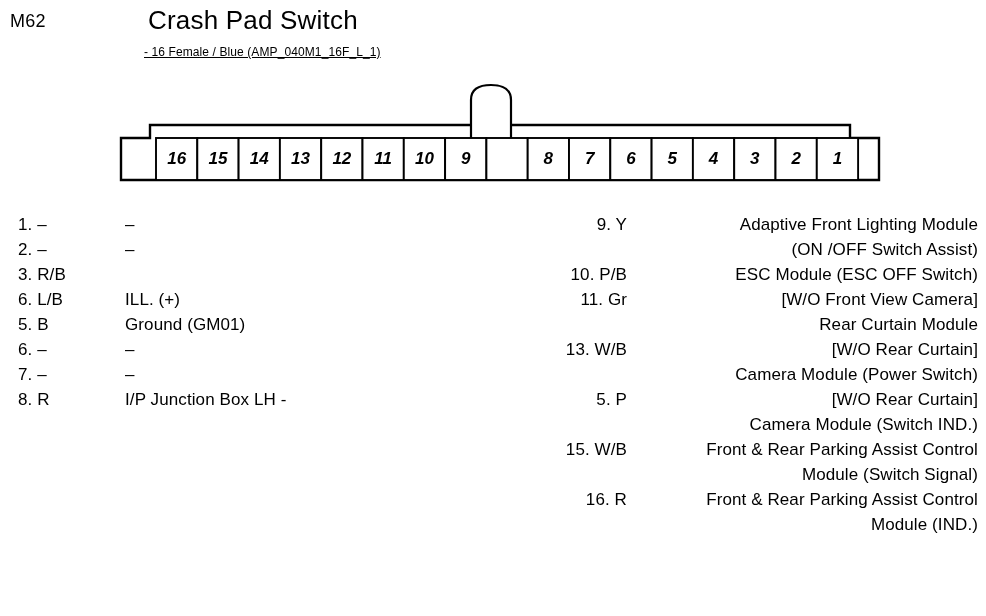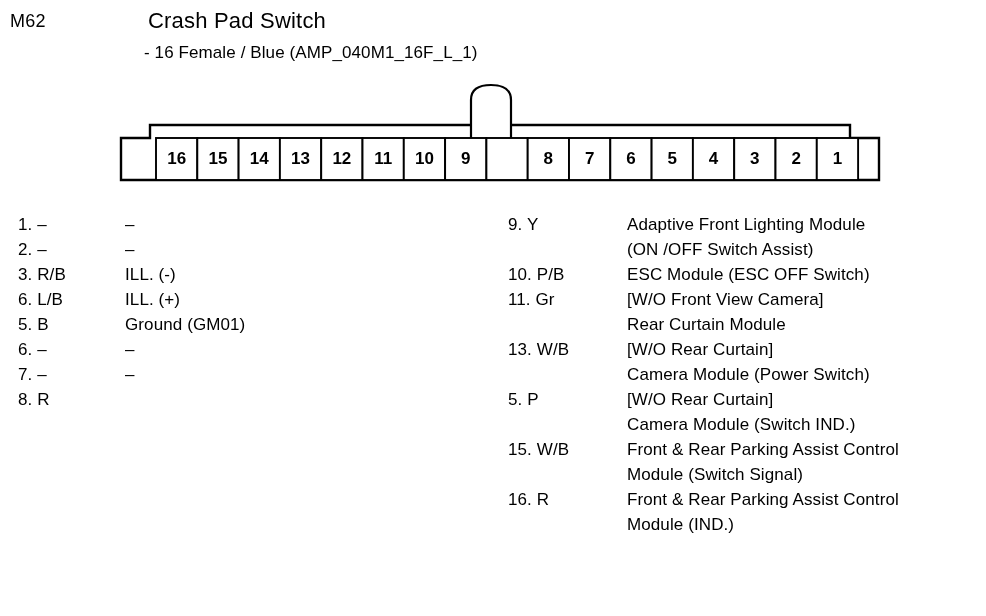--- a/index.html
+++ b/index.html
@@ -24,42 +24,44 @@
     top: 9px;
     font-size: 18px;
     line-height: 25px;
     letter-spacing: 0.2px;
     white-space: nowrap;
   }
   #header-title {
     position: absolute;
     left: 148px;
     top: 7px;
-    font-size: 22px;
+    font-size: 26px;
     line-height: 27px;
     letter-spacing: 0.2px;
     white-space: nowrap;
   }
   #header-subtitle {
     position: absolute;
     left: 144px;
     top: 42px;
-    font-size: 17px;
+    font-size: 12px;
     line-height: 21px;
     letter-spacing: 0.1px;
     white-space: nowrap;
+    text-decoration: underline;
   }
 
   
   #connector-diagram {
     position: absolute;
     left: 110px;
     top: 80px;
     width: 780px;
     height: 110px;
+    font-style: italic;
   }
   #connector-diagram svg {
     display: block;
   }
   .conn-outline {
     fill: #ffffff;
     stroke: #000000;
     stroke-width: 2.4;
     stroke-linejoin: miter;
   }
@@ -82,21 +84,21 @@
     text-anchor: middle;
     dominant-baseline: middle;
   }
 
   
   .pin-list {
     position: absolute;
     top: 212px;
   }
   #pin-list-left  { left: 18px;  width: 470px; }
-  #pin-list-right { left: 508px; width: 470px; }
+  #pin-list-right { left: 508px; width: 470px; text-align: right; }
 
   .pin-row {
     display: flex;
     align-items: flex-start;
     font-size: 17px;
     line-height: 25px;
     white-space: nowrap;
   }
   .pin-label {
     flex: 0 0 auto;
@@ -174,23 +176,20 @@
       </div>
     </div>
     <div class="pin-row">
       <div class="pin-label">2. –</div>
       <div class="pin-desc">
         <span class="pin-desc-line">–</span>
       </div>
     </div>
     <div class="pin-row">
       <div class="pin-label">3. R/B</div>
-      <div class="pin-desc">
-        <span class="pin-desc-line">ILL. (-)</span>
-      </div>
     </div>
     <div class="pin-row">
       <div class="pin-label">6. L/B</div>
       <div class="pin-desc">
         <span class="pin-desc-line">ILL. (+)</span>
       </div>
     </div>
     <div class="pin-row">
       <div class="pin-label">5. B</div>
       <div class="pin-desc">
@@ -205,20 +204,21 @@
     </div>
     <div class="pin-row">
       <div class="pin-label">7. –</div>
       <div class="pin-desc">
         <span class="pin-desc-line">–</span>
       </div>
     </div>
     <div class="pin-row">
       <div class="pin-label">8. R</div>
       <div class="pin-desc">
+        <span class="pin-desc-line">I/P Junction Box LH -</span>
       </div>
     </div>
   </div>
 
 <div id="pin-list-right" class="pin-list">
     <div class="pin-row">
       <div class="pin-label">9. Y</div>
       <div class="pin-desc">
         <span class="pin-desc-line">Adaptive Front Lighting Module</span>
         <span class="pin-desc-line">(ON /OFF Switch Assist)</span>

